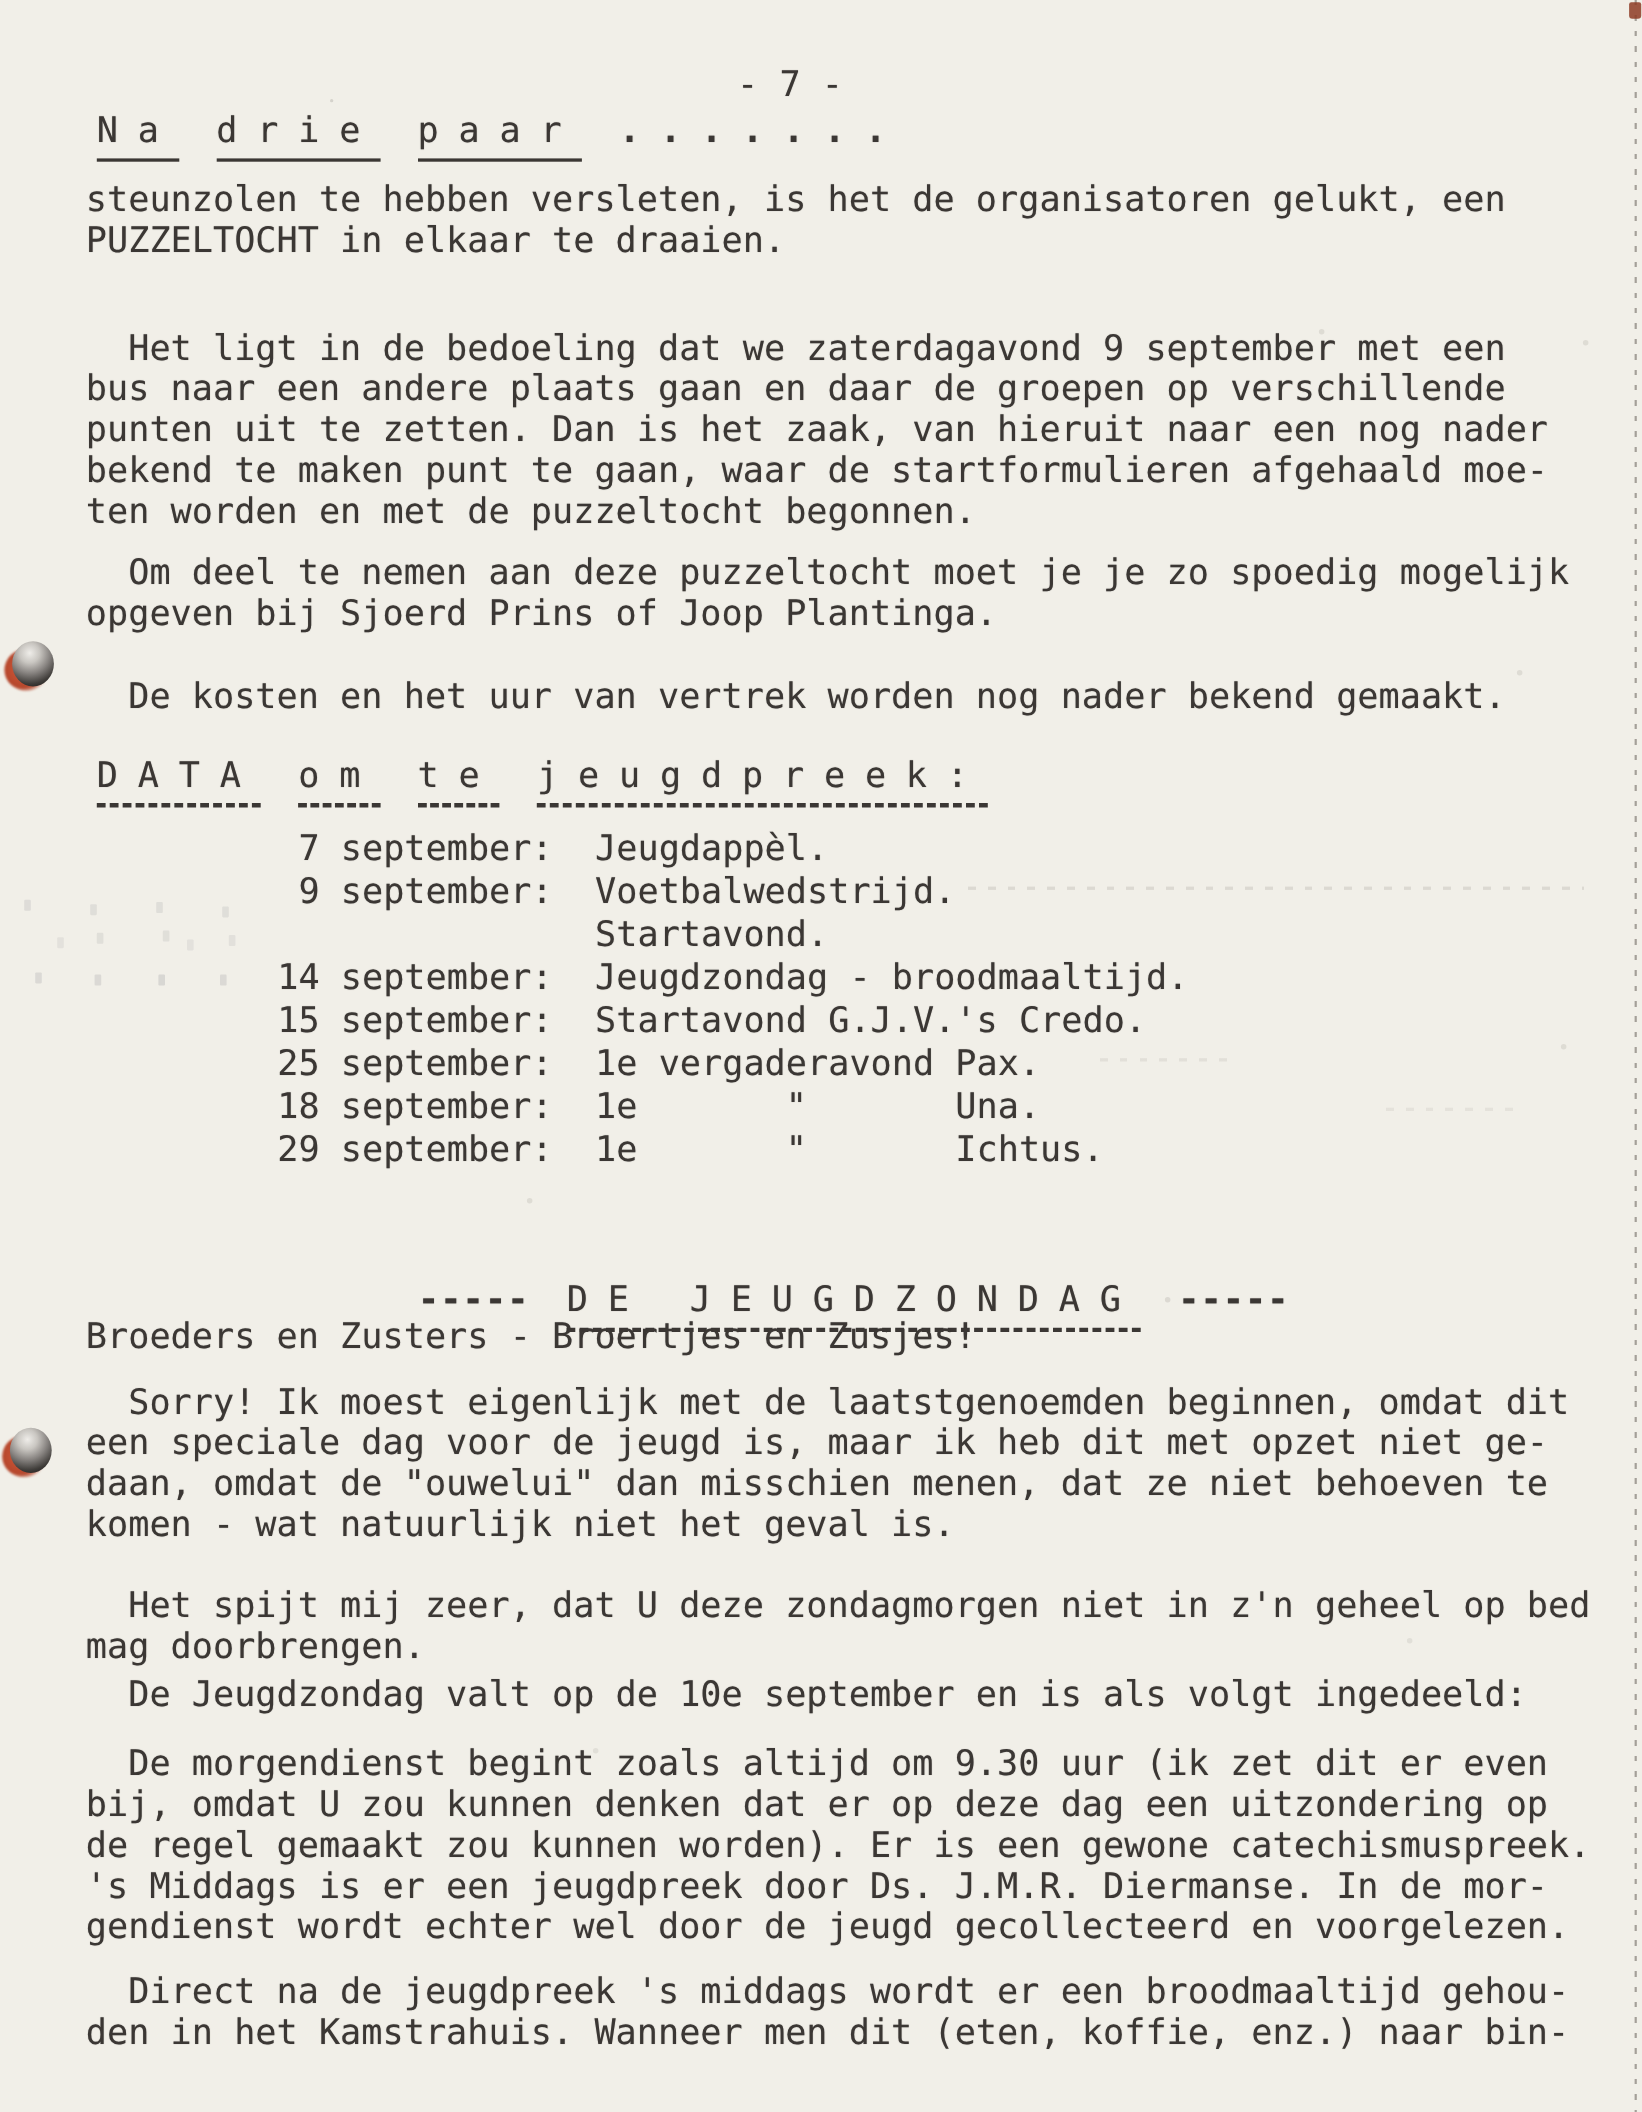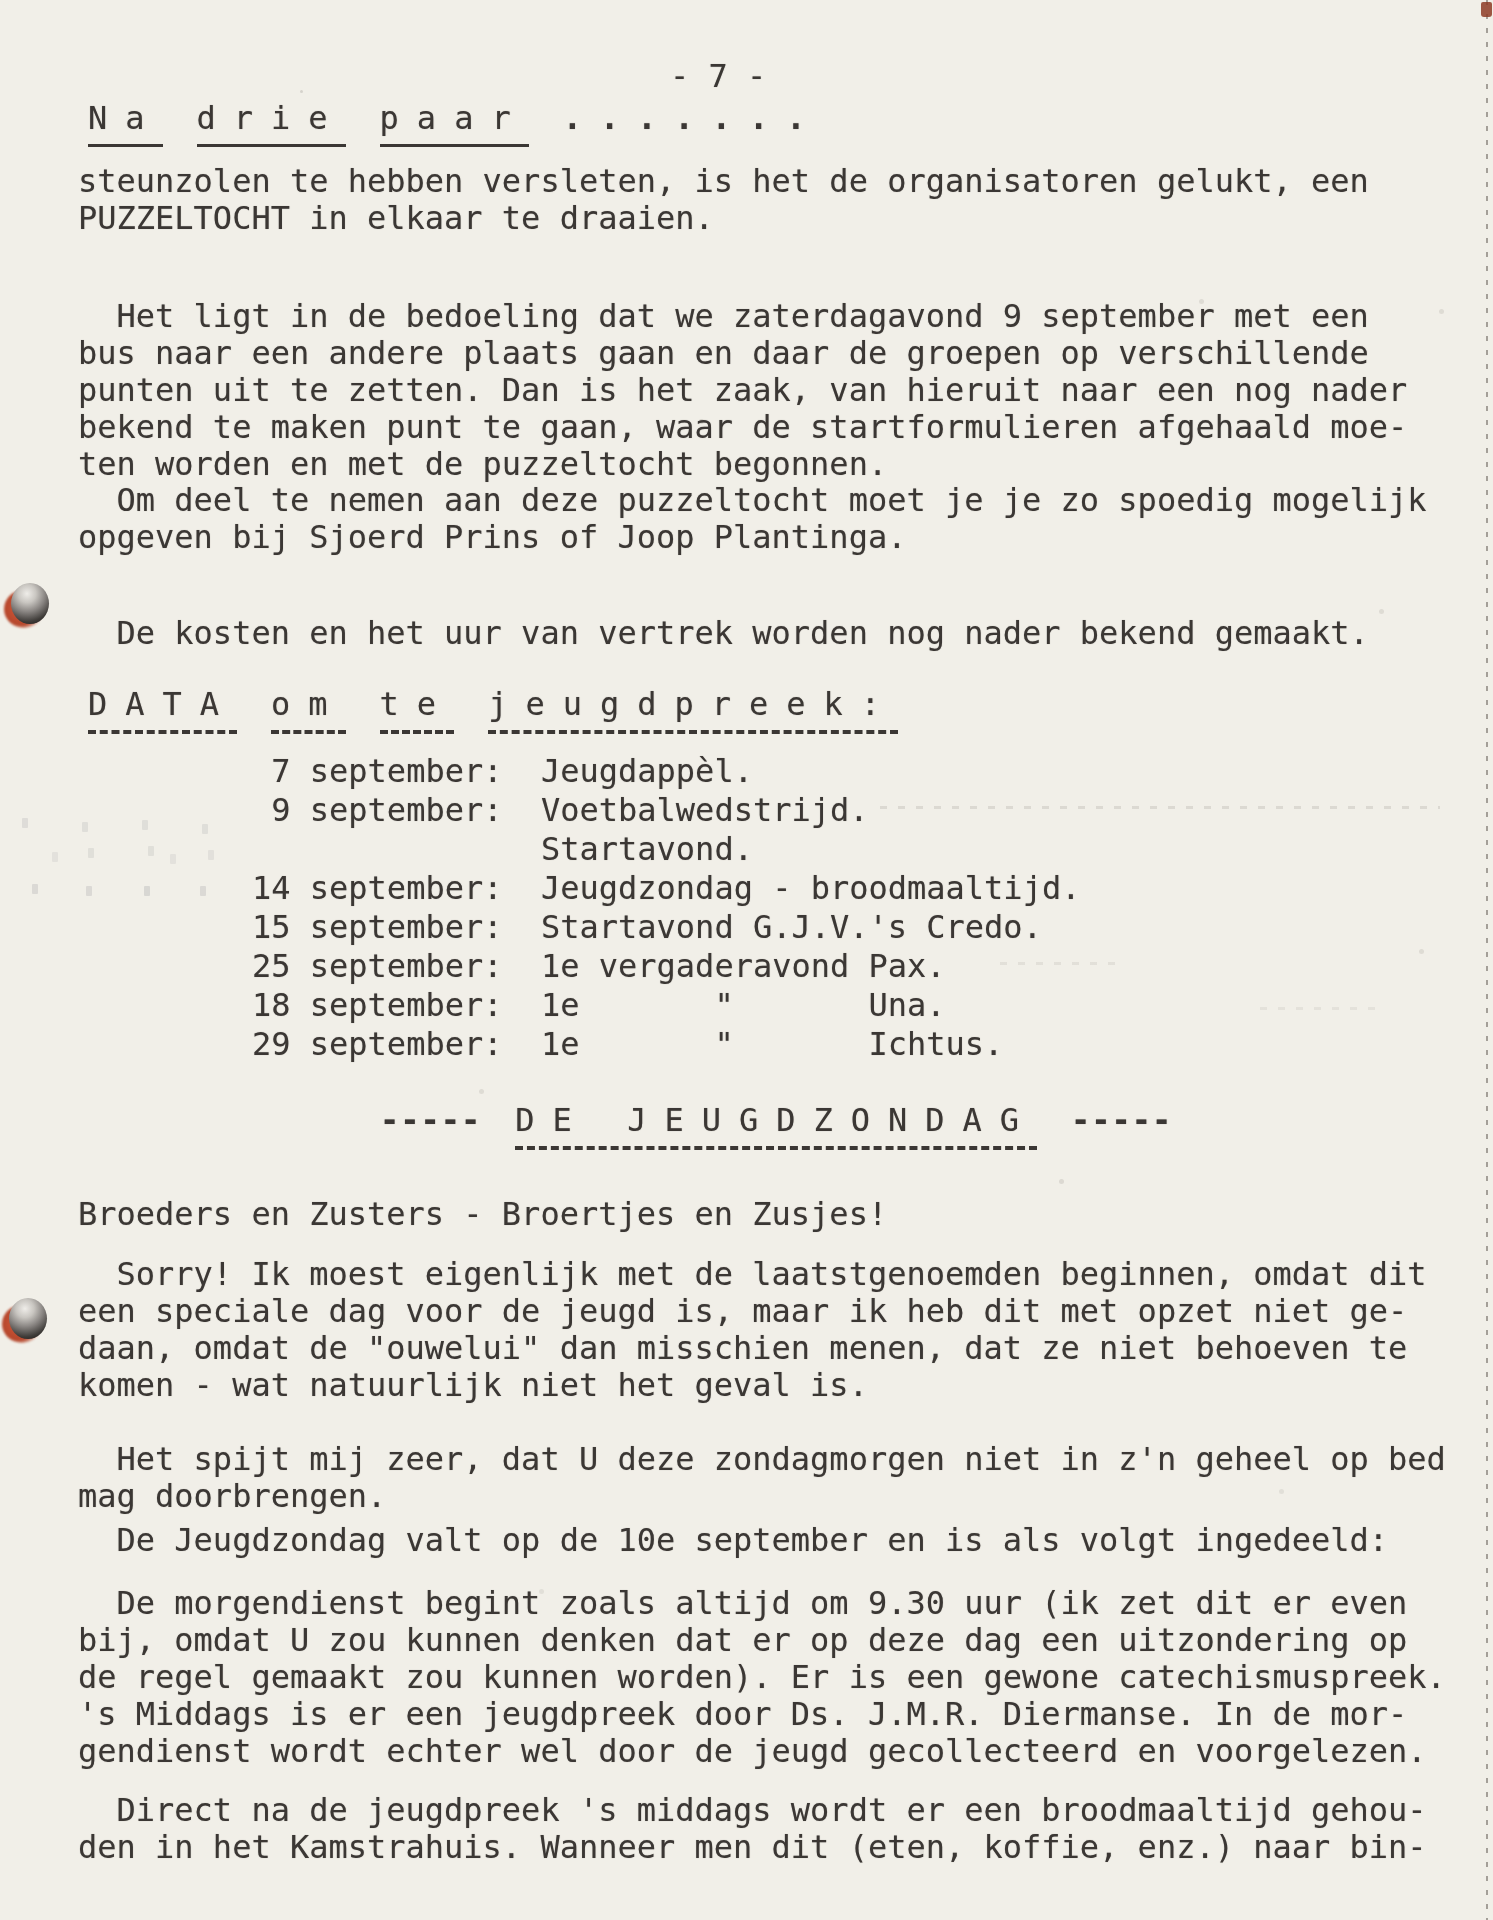--- a/index.html
+++ b/index.html
@@ -87,40 +87,40 @@
     <span class="hw u-solid">Na</span><span class="hw u-solid">drie</span><span class="hw u-solid">paar</span><span class="hdots">.......</span>
   </div>
 
   <div class="txt" style="top:163px">steunzolen te hebben versleten, is het de organisatoren gelukt, een
 PUZZELTOCHT in elkaar te draaien.</div>
   <div class="txt" style="top:298px">  Het ligt in de bedoeling dat we zaterdagavond 9 september met een
 bus naar een andere plaats gaan en daar de groepen op verschillende
 punten uit te zetten. Dan is het zaak, van hieruit naar een nog nader
 bekend te maken punt te gaan, waar de startformulieren afgehaald moe-
 ten worden en met de puzzeltocht begonnen.</div>
-  <div class="txt" style="top:482px">  Om deel te nemen aan deze puzzeltocht moet je je zo spoedig mogelijk
+  <div class="txt" style="top:502px">  Om deel te nemen aan deze puzzeltocht moet je je zo spoedig mogelijk
 opgeven bij Sjoerd Prins of Joop Plantinga.</div>
   <div class="txt" style="top:615px">  De kosten en het uur van vertrek worden nog nader bekend gemaakt.</div>
 
   <div class="head" style="top:684px">
     <span class="hw u-dash">DATA</span><span class="hw u-dash">om</span><span class="hw u-dash">te</span><span class="hw u-dash">jeugdpreek:</span>
   </div>
 
   <div class="datelist">
     <div class="drow"><span class="dday">7</span><span class="dmonth">september:</span><span class="devent">Jeugdappèl.</span></div>
     <div class="drow"><span class="dday">9</span><span class="dmonth">september:</span><span class="devent">Voetbalwedstrijd.</span></div>
     <div class="drow"><span class="dday"></span><span class="dmonth"></span><span class="devent">Startavond.</span></div>
     <div class="drow"><span class="dday">14</span><span class="dmonth">september:</span><span class="devent">Jeugdzondag - broodmaaltijd.</span></div>
     <div class="drow"><span class="dday">15</span><span class="dmonth">september:</span><span class="devent">Startavond G.J.V.'s Credo.</span></div>
     <div class="drow"><span class="dday">25</span><span class="dmonth">september:</span><span class="devent">1e vergaderavond Pax.</span></div>
     <div class="drow"><span class="dday">18</span><span class="dmonth">september:</span><span class="devent">1e       "       Una.</span></div>
     <div class="drow"><span class="dday">29</span><span class="dmonth">september:</span><span class="devent">1e       "       Ichtus.</span></div>
   </div>
 
-  <div class="head" style="left:380px; top:1100px">
+  <div class="head" style="left:380px; top:1161px">
     <span class="hdash">-----</span><span class="hw u-dash">DE JEUGDZONDAG</span><span class="hdash">-----</span>
   </div>
 
   <div class="txt" style="top:1196px">Broeders en Zusters - Broertjes en Zusjes!</div>
   <div class="txt" style="top:1256px">  Sorry! Ik moest eigenlijk met de laatstgenoemden beginnen, omdat dit
 een speciale dag voor de jeugd is, maar ik heb dit met opzet niet ge-
 daan, omdat de "ouwelui" dan misschien menen, dat ze niet behoeven te
 komen - wat natuurlijk niet het geval is.</div>
   <div class="txt" style="top:1441px">  Het spijt mij zeer, dat U deze zondagmorgen niet in z'n geheel op bed
 mag doorbrengen.</div>

